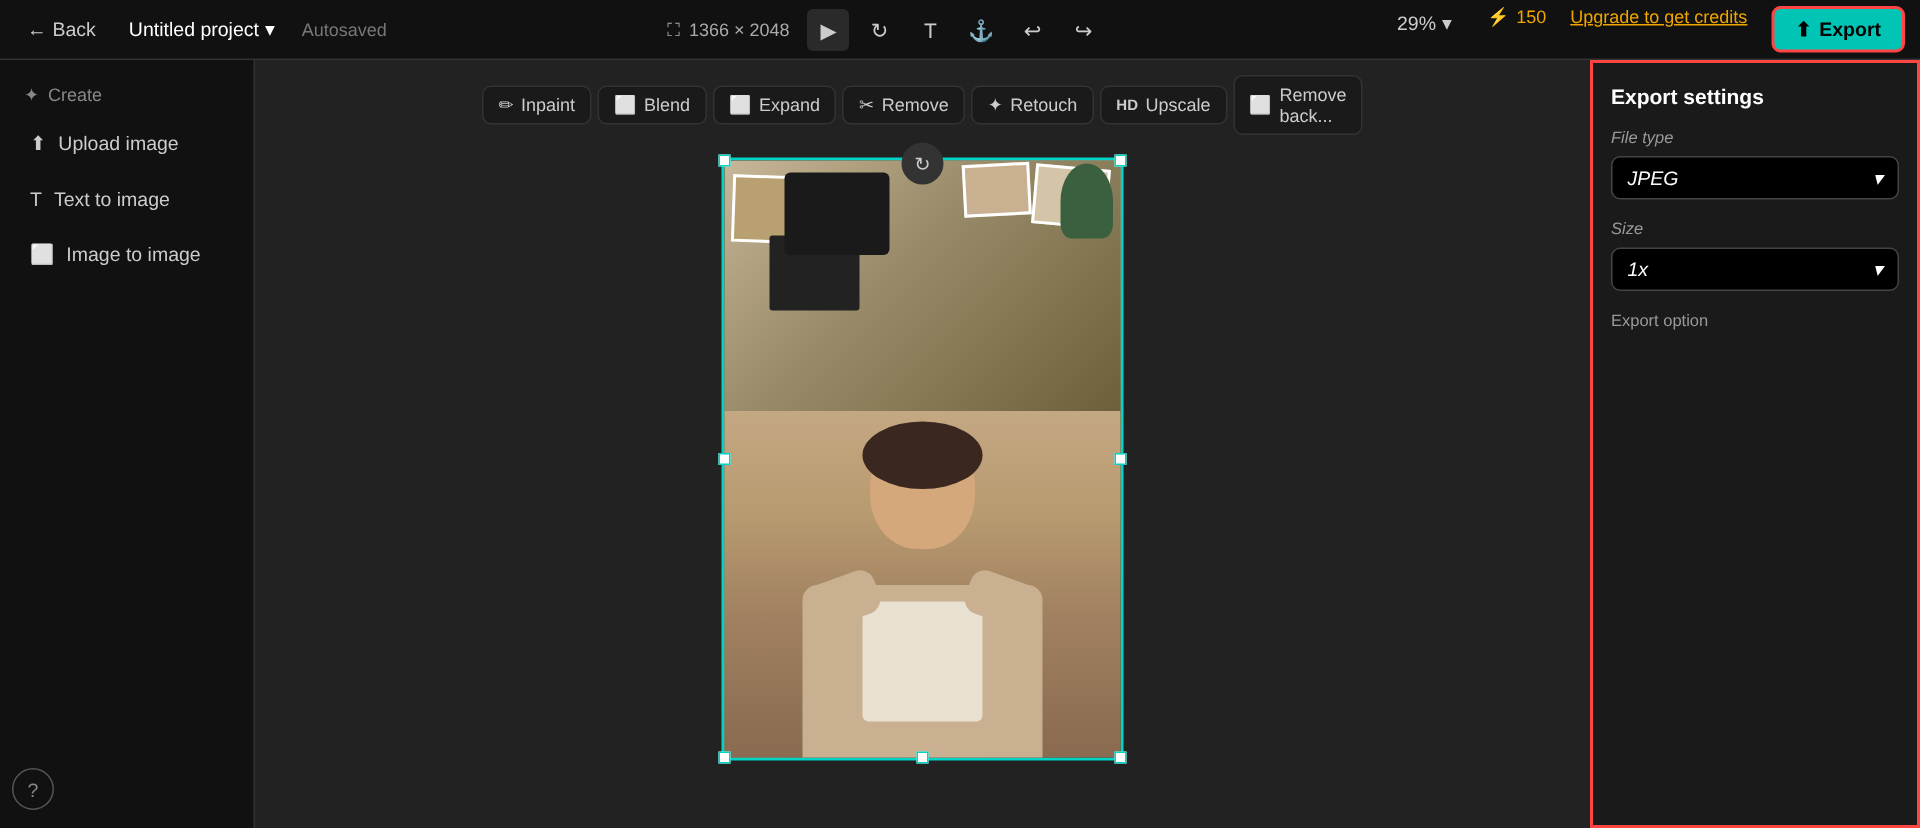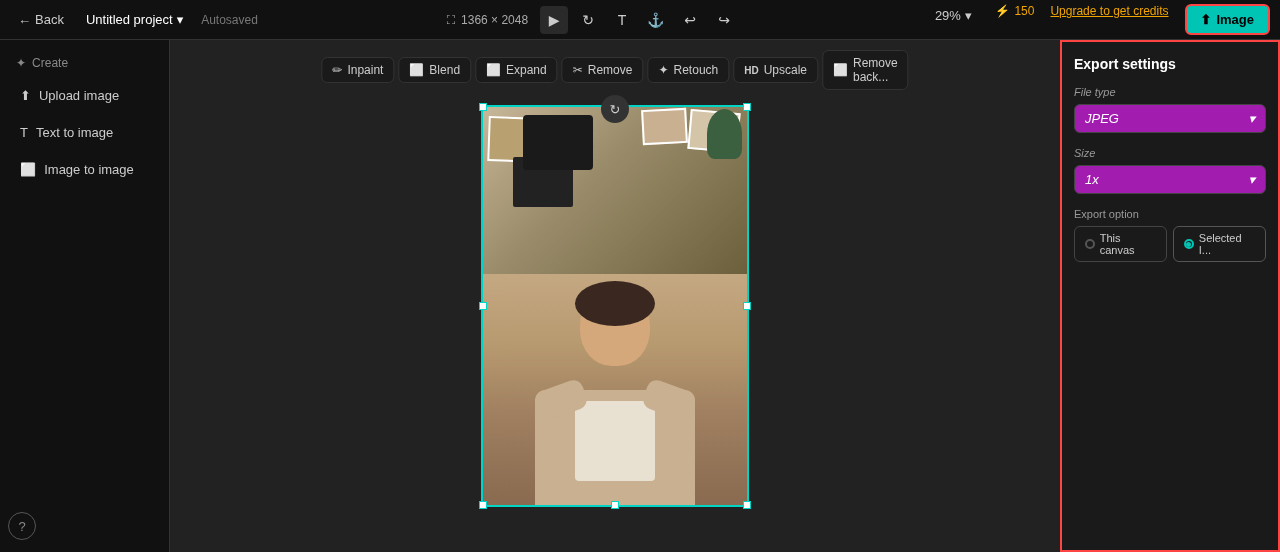--- a/index.html
+++ b/index.html
@@ -56,21 +56,21 @@
     .handle-ml { top: 50%; left: -4px; transform: translateY(-50%); }
     .handle-mr { top: 50%; right: -4px; transform: translateY(-50%); }
     .handle-tm { top: -4px; left: 50%; transform: translateX(-50%); }
     .handle-bm { bottom: -4px; left: 50%; transform: translateX(-50%); }
 
     
     .export-panel { width: 220px; background: #1a1a1a; border-left: 1px solid #333; padding: 14px 12px; flex-shrink: 0; border: 2px solid #ff4444; }
     .export-panel-title { font-size: 14px; font-weight: 600; color: #fff; margin-bottom: 14px; }
     .export-field { margin-bottom: 14px; font-style: italic; }
     .export-label { font-size: 11px; color: #999; margin-bottom: 6px; }
-    .export-select { width: 100%; background: #a21caf; border: 1px solid #444; border-radius: 6px; padding: 6px 10px; color: #fff; font-size: 13px; display: flex; align-items: center; justify-content: space-between; cursor: pointer; }
+    .export-select { width: 100%; background: #000000; border: 1px solid #444; border-radius: 6px; padding: 6px 10px; color: #fff; font-size: 13px; display: flex; align-items: center; justify-content: space-between; cursor: pointer; }
     .export-option-section { margin-bottom: 23px; }
     .export-option-row { display: flex; align-items: center; gap: 6px; margin-bottom: 6px; }
     .radio-option { display: flex; align-items: center; gap: 5px; padding: 5px 10px; border-radius: 6px; border: 1px solid #444; font-size: 11px; color: #ccc; cursor: pointer; flex: 1; justify-content: center; }
     .radio-option.selected { border-color: #555; }
     .radio-dot { width: 10px; height: 10px; border-radius: 50%; border: 2px solid #555; display: flex; align-items: center; justify-content: center; }
     .radio-dot.active { border-color: #00c4b4; }
     .radio-dot.active::after { content: ''; width: 5px; height: 5px; border-radius: 50%; background: #00c4b4; display: block; margin: auto; }
     .export-all-btn { width: 100%; padding: 6px; background: transparent; border: 1px solid #444; border-radius: 6px; color: #ccc; font-size: 12px; cursor: pointer; text-align: center; margin-bottom: 10px; }
     .download-btn { width: 100%; padding: 8px; background: #00c4b4; border: none; border-radius: 6px; color: #000; font-size: 13px; font-weight: 700; cursor: pointer; text-align: center; }
   </style>
@@ -110,21 +110,21 @@
       <span>29%</span>
       <span>▾</span>
     </div>
     <div class="credits-badge">
       <span>⚡</span>
       <span>150</span>
     </div>
     <span class="upgrade-btn">Upgrade to get credits</span>
     <div class="export-btn">
       <span>⬆</span>
-      <span>Image</span>
+      <span>Export</span>
     </div>
   </div>
 </div>
 
 <div class="main">
 
   <div class="sidebar">
     <div class="sidebar-section-title">
       <span>✦</span>
       <span>Create</span>
@@ -238,28 +238,18 @@
     <div class="export-field">
       <div class="export-label">Size</div>
       <div class="export-select">
         <span>1x</span>
         <span>▾</span>
       </div>
     </div>
 
     <div class="export-option-section">
       <div class="export-label">Export option</div>
-      <div class="export-option-row">
-        <div class="radio-option">
-          <div class="radio-dot"></div>
-          <span>This canvas</span>
-        </div>
-        <div class="radio-option selected">
-          <div class="radio-dot active"></div>
-          <span>Selected I...</span>
-        </div>
-      </div>
     </div>
 
 
   </div>
 
 </div>
 
 </body></html>

